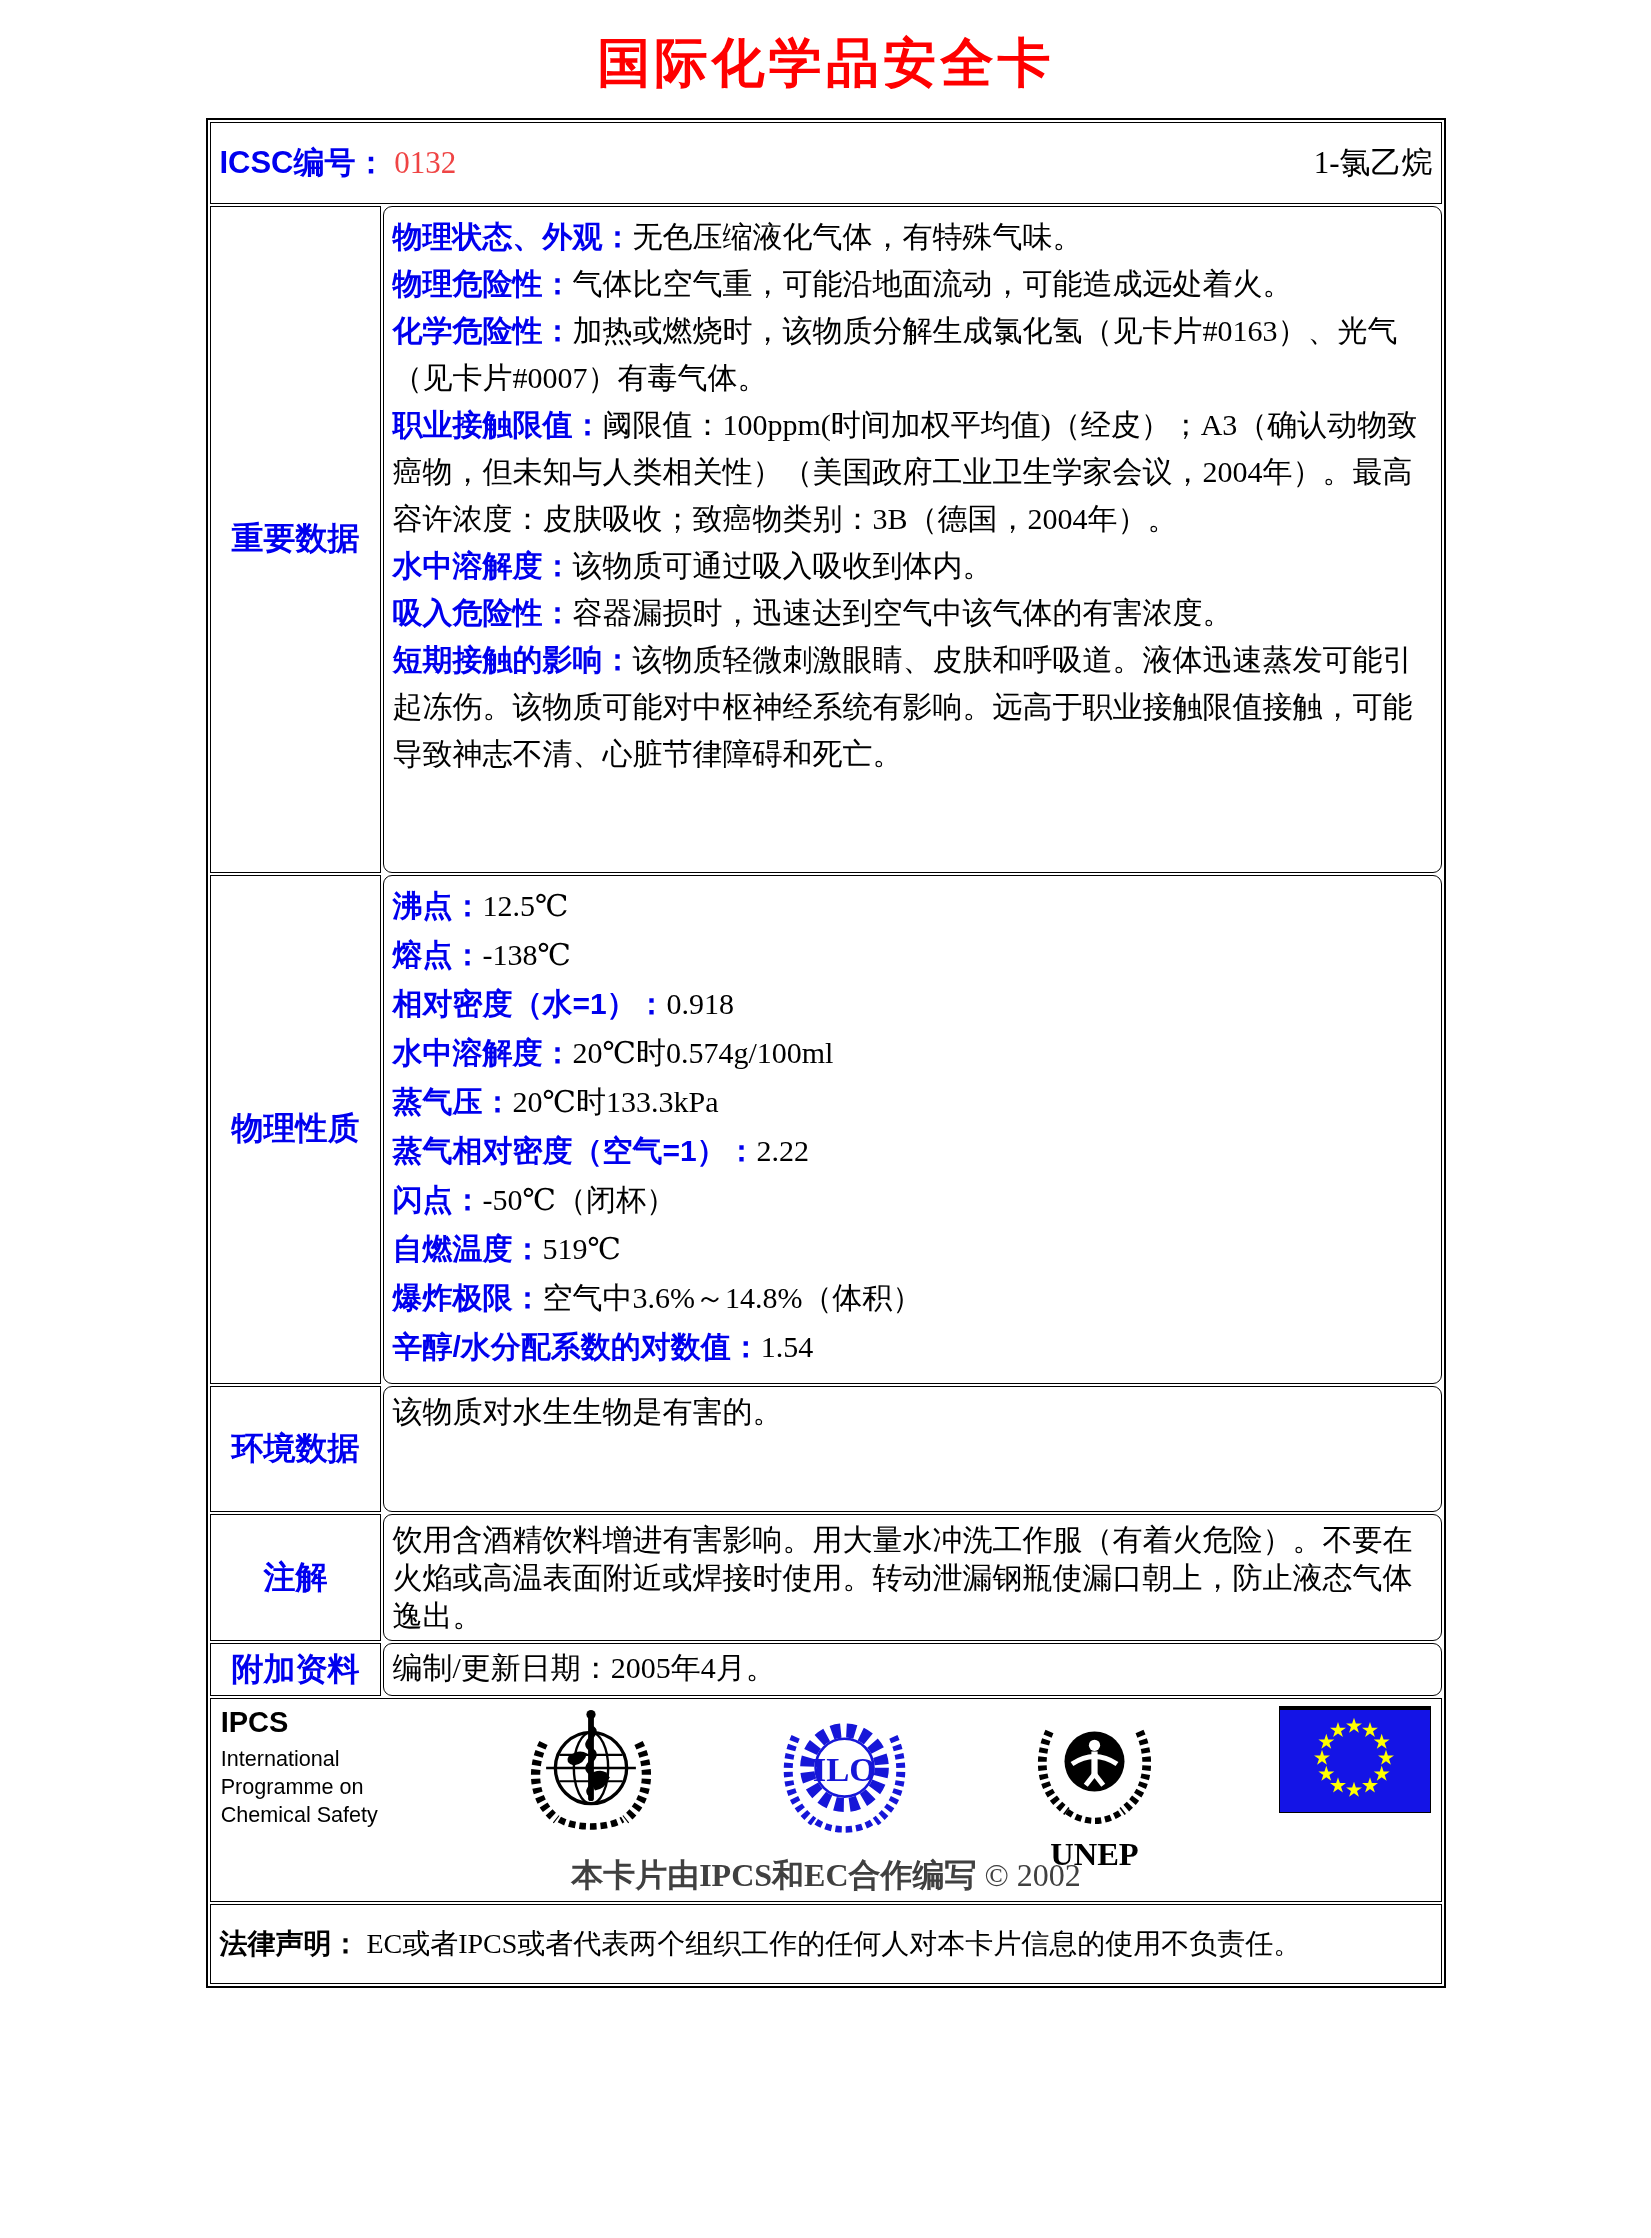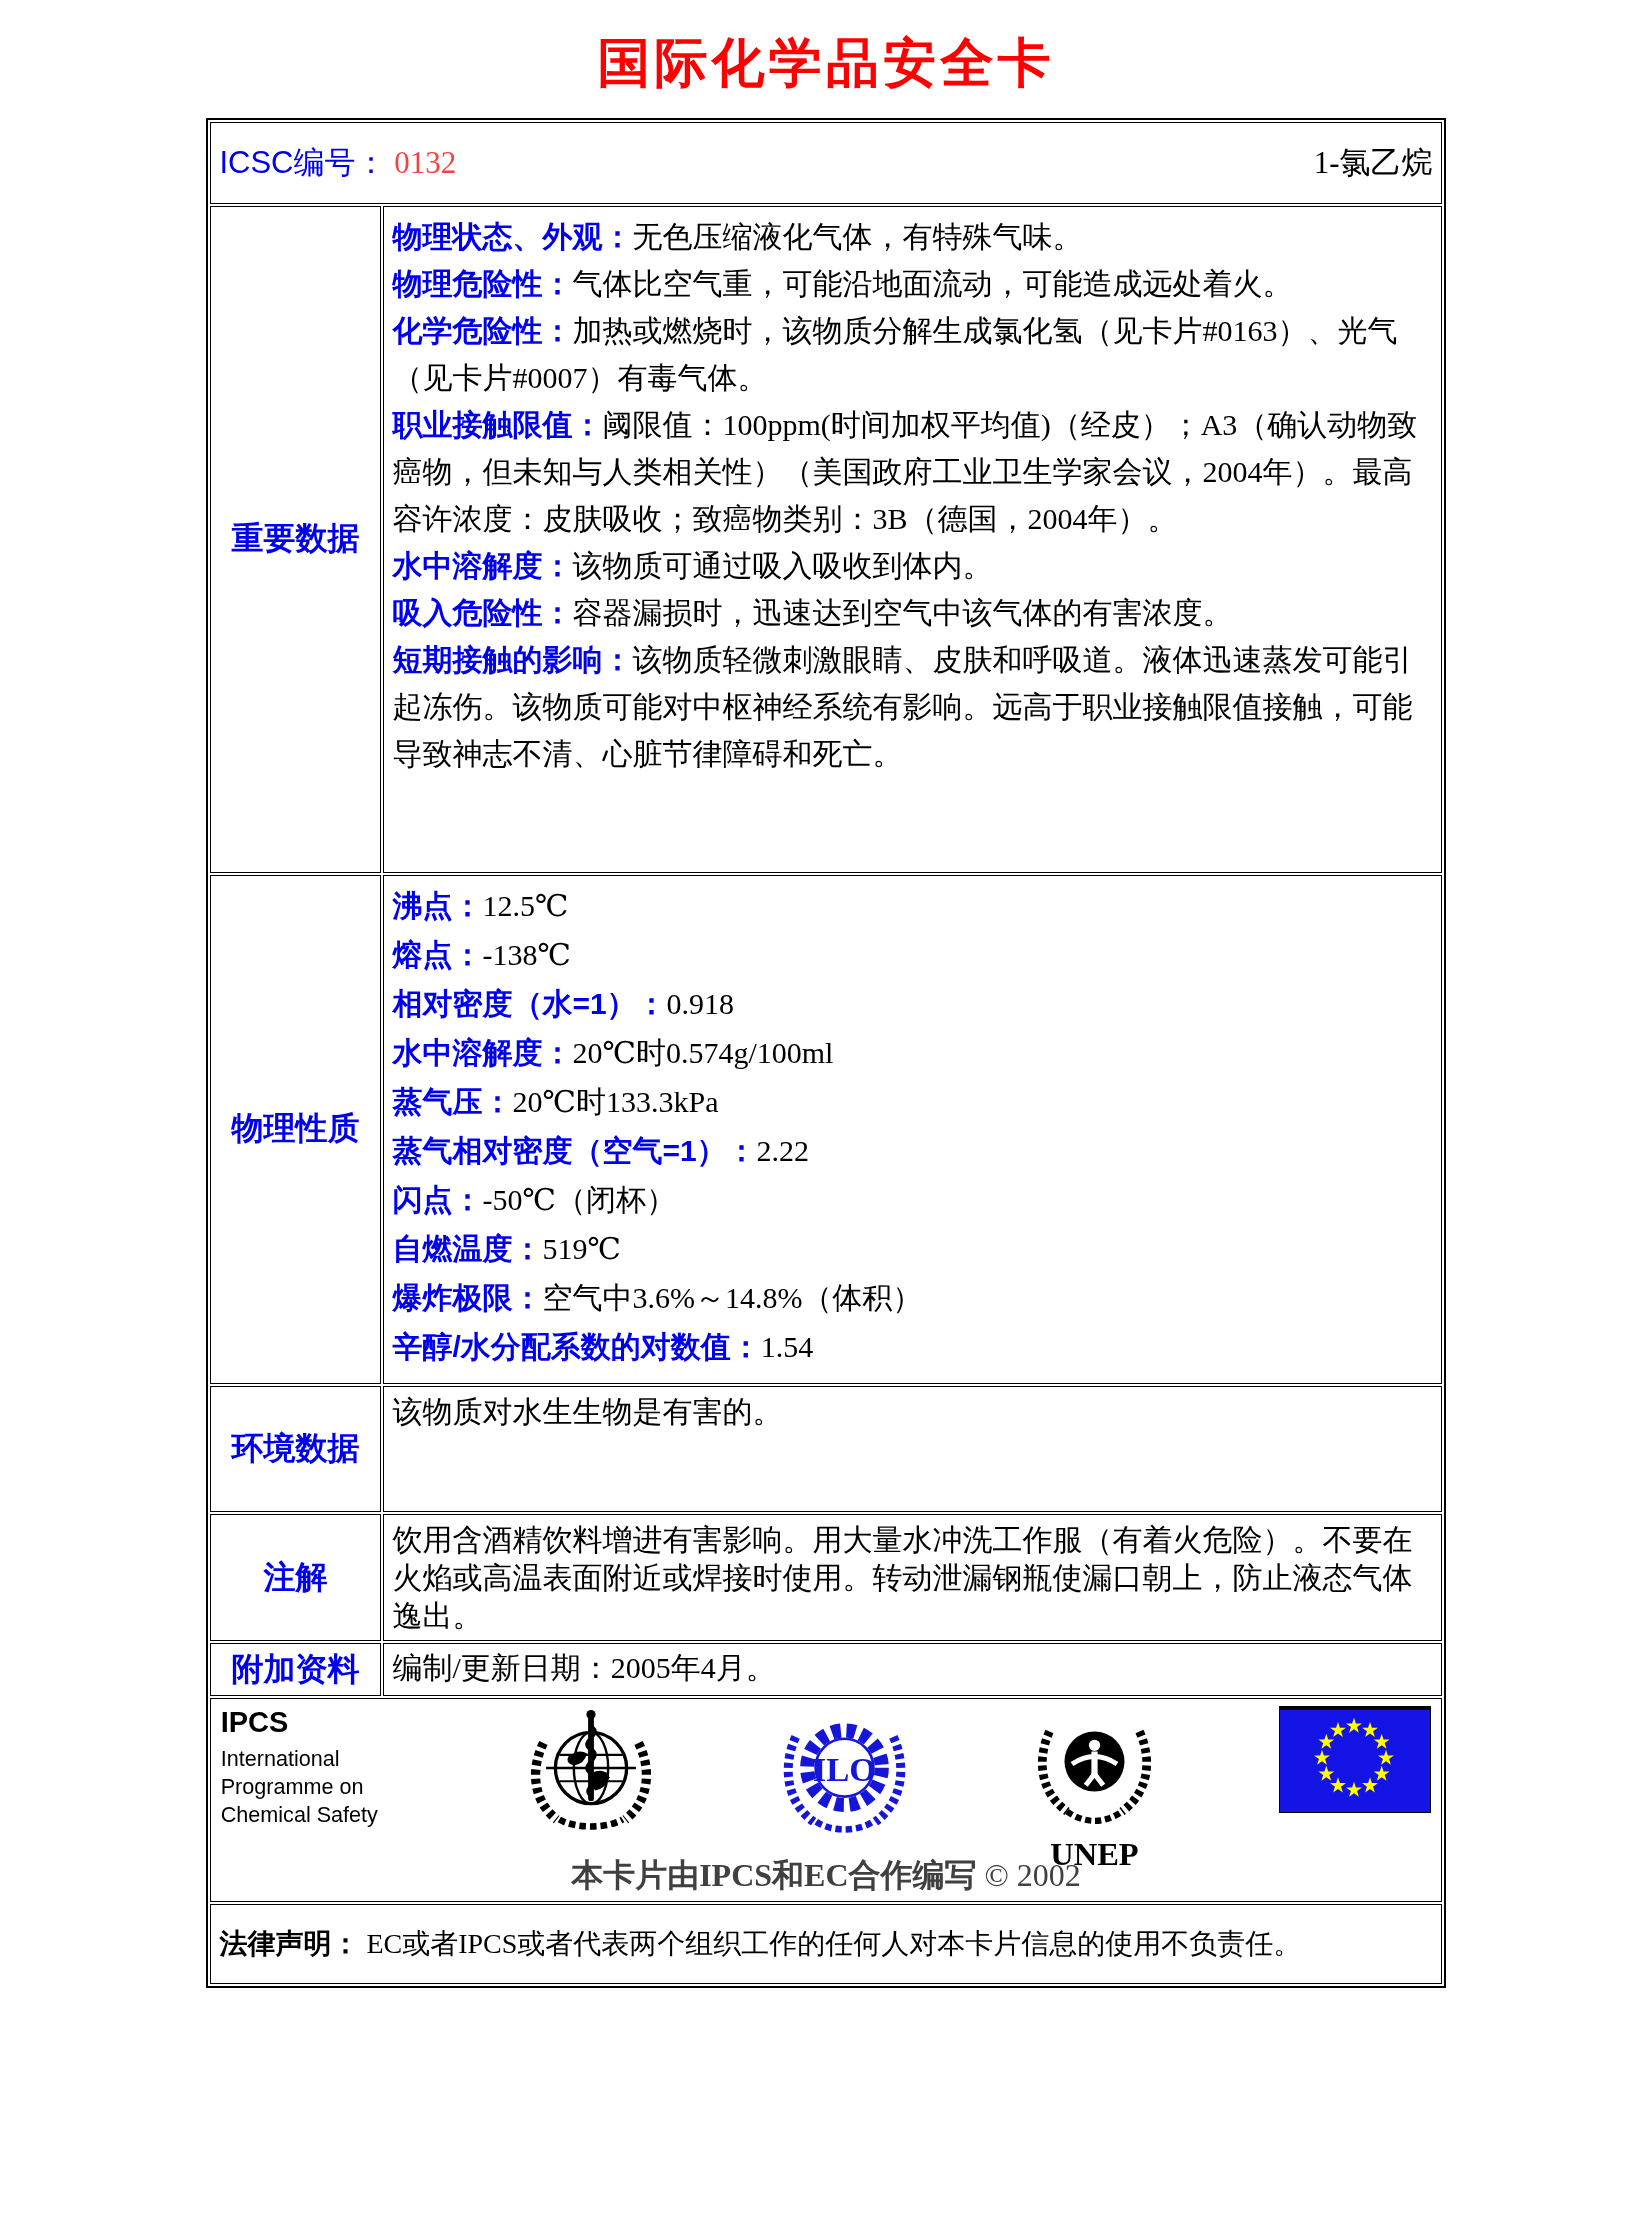--- a/index.html
+++ b/index.html
@@ -7,28 +7,28 @@
   .page-title{position:absolute;left:206px;top:28px;width:1240px;text-align:center;
     font-size:53px;font-weight:900;color:#ff0000;letter-spacing:4.2px;
     font-family:"Liberation Serif","DejaVu Serif",serif;}
   table.card{position:absolute;left:206px;top:118px;width:1240px;
     border:2.8px solid #000;border-collapse:separate;border-spacing:2.8px;
     background:#fff;table-layout:fixed;}
   td{border:1.4px solid #000;background:#fff;padding:2.8px 7px;vertical-align:top;}
   col.c-label{width:171px;}
   
   td.header-cell{height:72px;vertical-align:middle;font-size:31px;padding:4.2px 8.4px;}
-  .icsc-label{color:#0000ee;font-weight:normal;font-family:"Liberation Sans","DejaVu Sans",sans-serif;}
+  .icsc-label{color:#0000ee;font-weight:bold;font-family:"Liberation Sans","DejaVu Sans",sans-serif;}
   .icsc-number{color:#ef4444;text-align:right;}
   .chem-name{float:right;color:#000;}
   
   td.label-cell{vertical-align:middle;text-align:center;color:#0000ee;font-weight:bold;
     font-size:32px;font-family:"Liberation Sans","DejaVu Sans",sans-serif;padding:2.8px;}
   
-  td.content-cell{font-size:30px;padding:5.6px 8.4px;}
+  td.content-cell{font-size:30px;padding:5.6px 8.4px;border-radius:9px;}
   td.content-cell p{margin:0;}
   .flabel{color:#0000ee;font-weight:bold;font-family:"Liberation Sans","DejaVu Sans",sans-serif;}
   tr.row-important td.content-cell{height:653px;} tr.row-important td.content-cell p{line-height:47px;}
   tr.row-physical  td.content-cell{height:496px;} tr.row-physical  td.content-cell p{line-height:49px;}
   tr.row-environment td.content-cell{height:113px;} tr.row-environment td.content-cell p{line-height:39px;}
   tr.row-notes td.content-cell{height:110px;} tr.row-notes td.content-cell p{line-height:38px;}
   tr.row-additional td.content-cell{height:40px;} tr.row-additional td.content-cell p{line-height:35px;}
   
   td.logos-cell{height:187px;padding:7px 9.7px 2.8px 9.7px;}
   .logos-row{display:flex;align-items:flex-start;justify-content:space-between;height:145px;}

